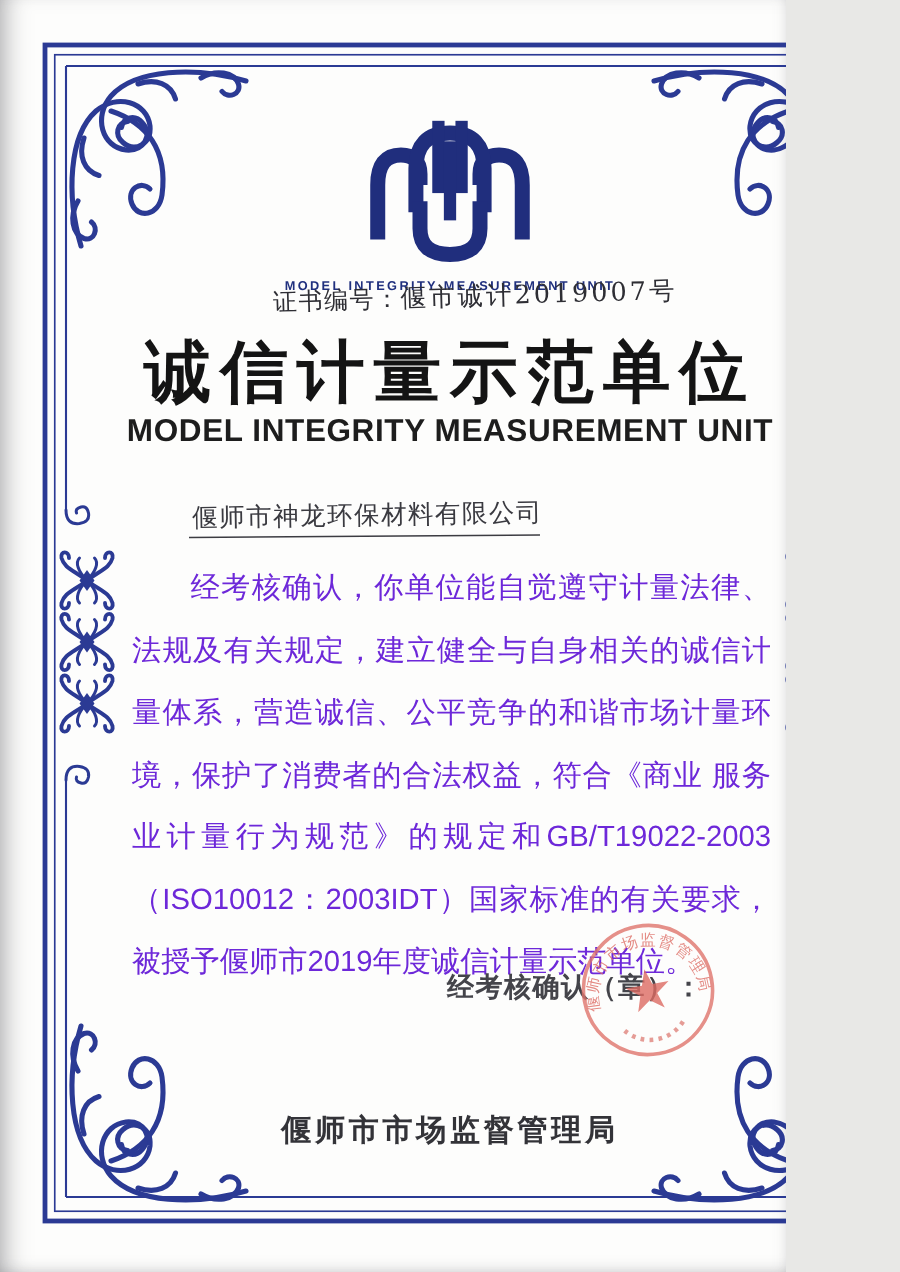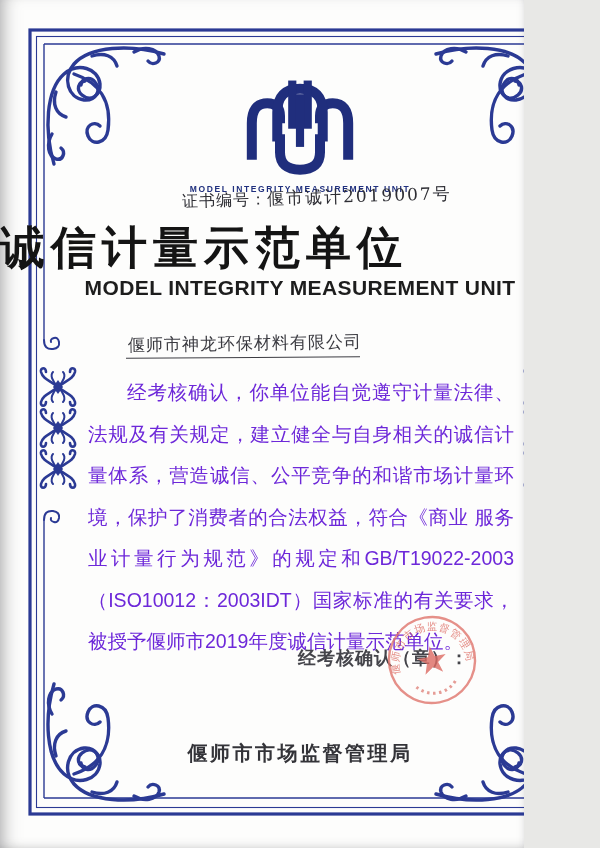--- a/index.html
+++ b/index.html
@@ -28,21 +28,21 @@
   .certnum{
     position:absolute;right:72px;top:186px;
     font-size:16px;color:#2e2e34;
     transform:rotate(-1.6deg);
     letter-spacing:1px;
     font-family:"DejaVu Serif", serif;
   }
   .certnum .hand{font-size:17px;letter-spacing:2px;}
   
   .title-zh{
-    position:absolute;left:0;top:218px;width:600px;text-align:left;
+    position:absolute;left:0;top:218px;width:600px;text-align:center;
     font-family:"DejaVu Serif", serif;
     font-size:45px;font-weight:bold;letter-spacing:6px;
     color:#141414;
   }
   .title-en{
     position:absolute;left:0;top:276px;width:600px;text-align:center;
     font-size:21px;font-weight:800;letter-spacing:.4px;
     color:#1d1d1d;
   }
   

